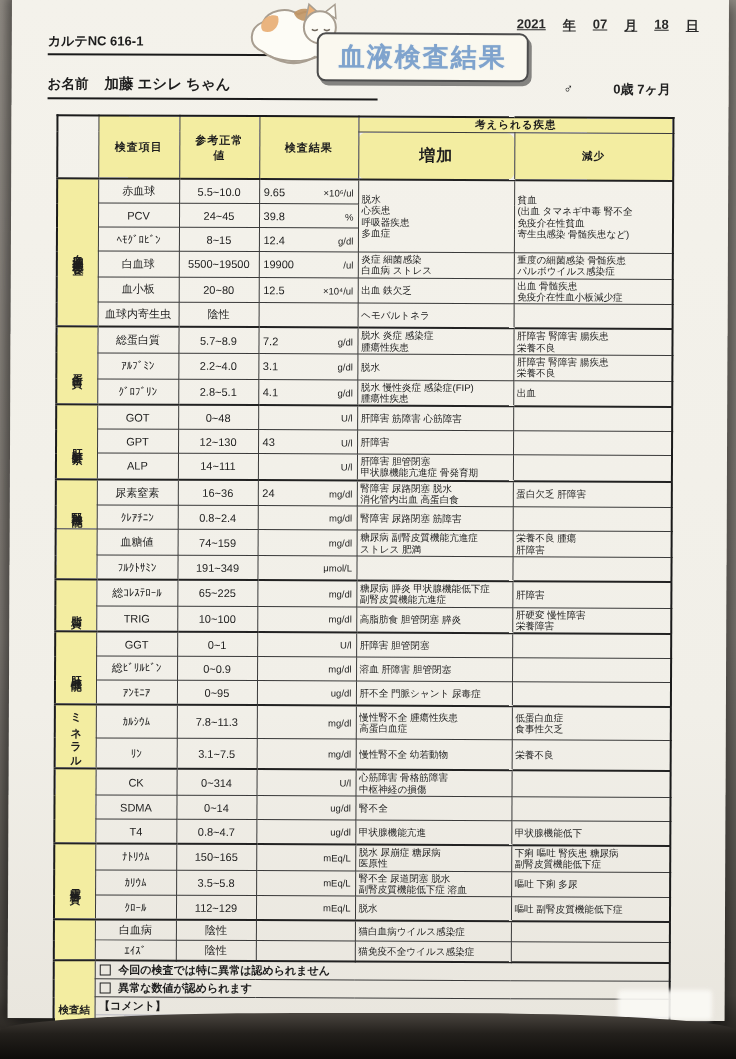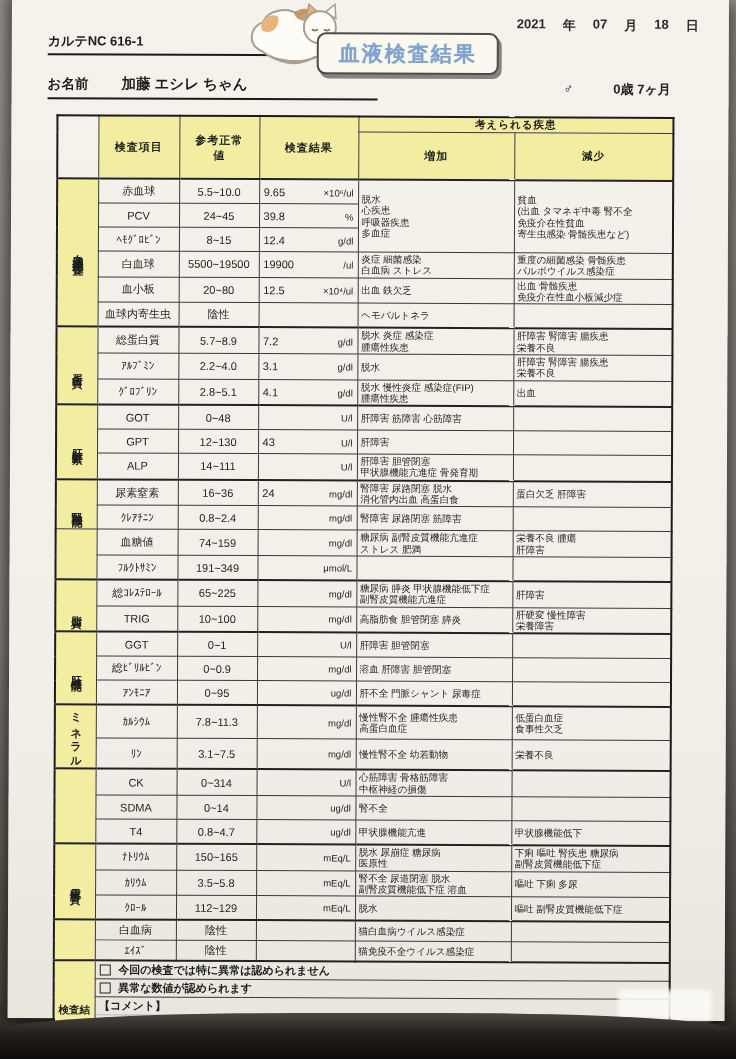--- a/index.html
+++ b/index.html
@@ -3,23 +3,23 @@
 <meta charset="utf-8">
 <style>
   html,body{margin:0;padding:0;}
   body{width:736px;height:1059px;overflow:hidden;font-family:"Liberation Sans",sans-serif;background:#3a3733;}
   .photo{position:relative;width:736px;height:1059px;background:linear-gradient(180deg,#8f8a83 0%,#7d7872 60%,#4a4640 94%,#14110e 100%);overflow:hidden;}
   .paper{position:absolute;left:12px;top:-4px;width:717px;height:1022px;background:linear-gradient(180deg,#f4f2eb 0%,#f1efe8 70%,#e9e6de 100%);transform:rotate(0.25deg);transform-origin:top left;box-shadow:-6px 0 10px rgba(0,0,0,.35),6px 6px 14px rgba(0,0,0,.4);}
   .floor{position:absolute;left:0;bottom:0;width:736px;height:46px;background:linear-gradient(180deg,#4a453f 0%,#23201c 45%,#0e0c0a 100%);border-radius:40% 40% 0 0/18px 18px 0 0;}
   .sticker{position:absolute;left:618px;top:990px;width:94px;height:30px;background:#fbfaf6;border-radius:4px;filter:blur(2px);opacity:.9;}
   .karte{position:absolute;left:36px;top:36px;width:282px;font-size:13px;font-weight:bold;color:#1c1c1c;padding-bottom:3px;border-bottom:2px solid #1a1a1a;}
   .oname{position:absolute;left:36px;top:78px;width:330px;font-size:13.5px;font-weight:bold;color:#1c1c1c;padding-bottom:4px;border-bottom:2px solid #1a1a1a;}
-  .oname .nm{margin-left:33px;font-size:14.5px;}
-  .titlebox{position:absolute;left:305px;top:35px;padding:5px 20px;background:#faf8ef;border:2.5px solid #4c4c4c;border-radius:9px;box-shadow:3px 4px 0 rgba(40,40,40,.55);font-size:21px;font-weight:bold;letter-spacing:2px;color:#7fa3cd;text-shadow:0 0 1px rgba(127,163,205,.6);}
-  .dateline{position:absolute;left:505px;top:18px;display:flex;gap:17px;font-size:13px;color:#2a2a2a;font-weight:bold;}
+  .oname .nm{margin-left:16px;font-size:14.5px;}
+  .titlebox{position:absolute;left:305px;top:35px;padding:5px 20px;background:#faf8ef;border:2.5px solid #4c4c4c;border-radius:9px;box-shadow:3px 4px 0 rgba(40,40,40,.55);font-size:26px;font-weight:bold;letter-spacing:2px;color:#7fa3cd;text-shadow:0 0 1px rgba(127,163,205,.6);}
+  .dateline{position:absolute;left:505px;top:18px;display:flex;gap:17px;font-size:13px;color:#2a2a2a;font-weight:bold;text-decoration:underline;}
   .sexage{position:absolute;left:552px;top:82px;display:flex;gap:40px;font-size:13px;color:#222;font-weight:bold;}
   .cat{position:absolute;left:228px;top:2px;}
 
   
   table.main{position:absolute;left:45px;top:118px;width:616px;border-collapse:collapse;table-layout:fixed;border:2.5px solid #1b1b1b;background:transparent;}
   td,th{border:1px solid #3a3a3a;color:#1d1d1d;padding:1px 4px;vertical-align:middle;overflow:hidden;}
   tr.sb>td,tr.sb>th{border-top:2.4px solid #222;}
   th{background:#f3eda1;font-size:11px;font-weight:bold;letter-spacing:1px;padding:2px 14px;}
   th.corner{background:transparent;border-left-color:transparent;border-top-color:transparent;}
   td.sec{background:#f3eda1;text-align:center;padding:0;}
@@ -87,21 +87,21 @@
 
       <tbody>
           <tr>
         <th class="corner" rowspan="2"></th>
         <th rowspan="2">検査項目</th>
         <th rowspan="2">参考正常値</th>
         <th rowspan="2">検査結果</th>
         <th colspan="2" style="padding:0 20px;font-size:10.5px;">考えられる疾患</th>
       </tr>
       <tr>
-        <th style="font-size:11px;padding:0 3px;">増加</th>
+        <th style="font-size:16px;padding:0 3px;border-radius:8px;">増加</th>
         <th style="font-size:10.5px;padding:16px 2px;">減少</th>
       </tr>
 
       <tr class="sb">
         <td class="sec" rowspan="6"><span class="v">血液細胞検査</span></td>
         <td class="item">赤血球</td>
         <td class="norm">5.5~10.0</td>
         <td class="res">
               <div class="wrap">
                 <span class="rv">9.65</span>

